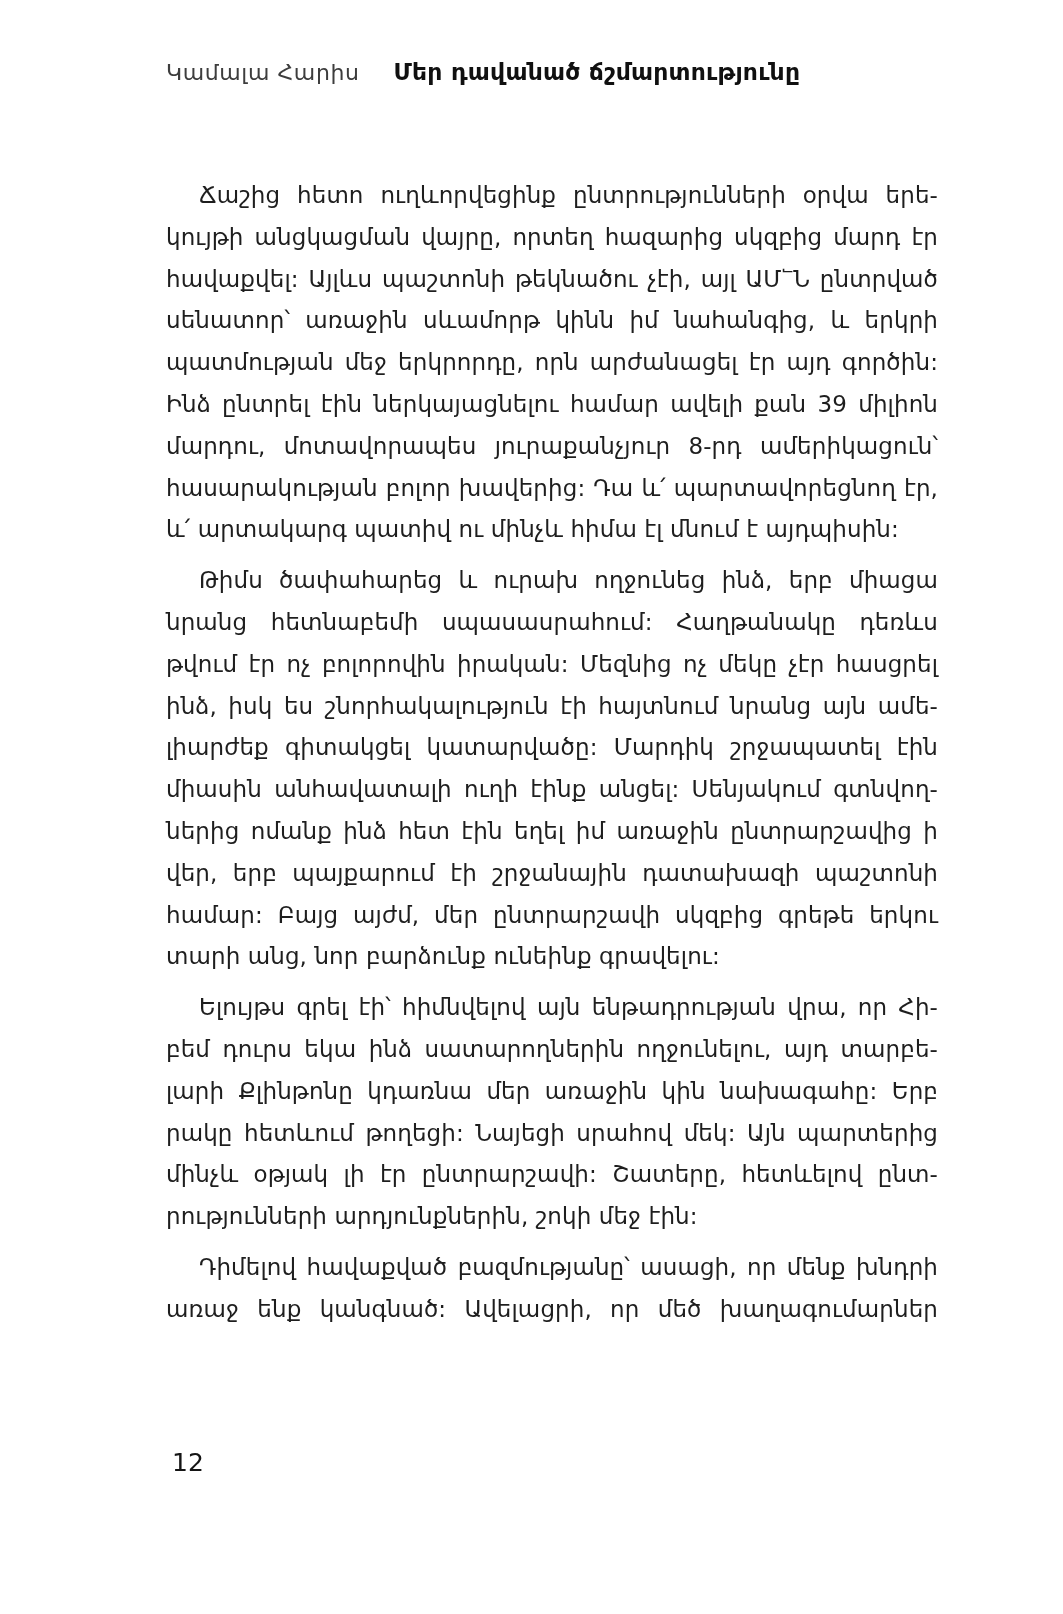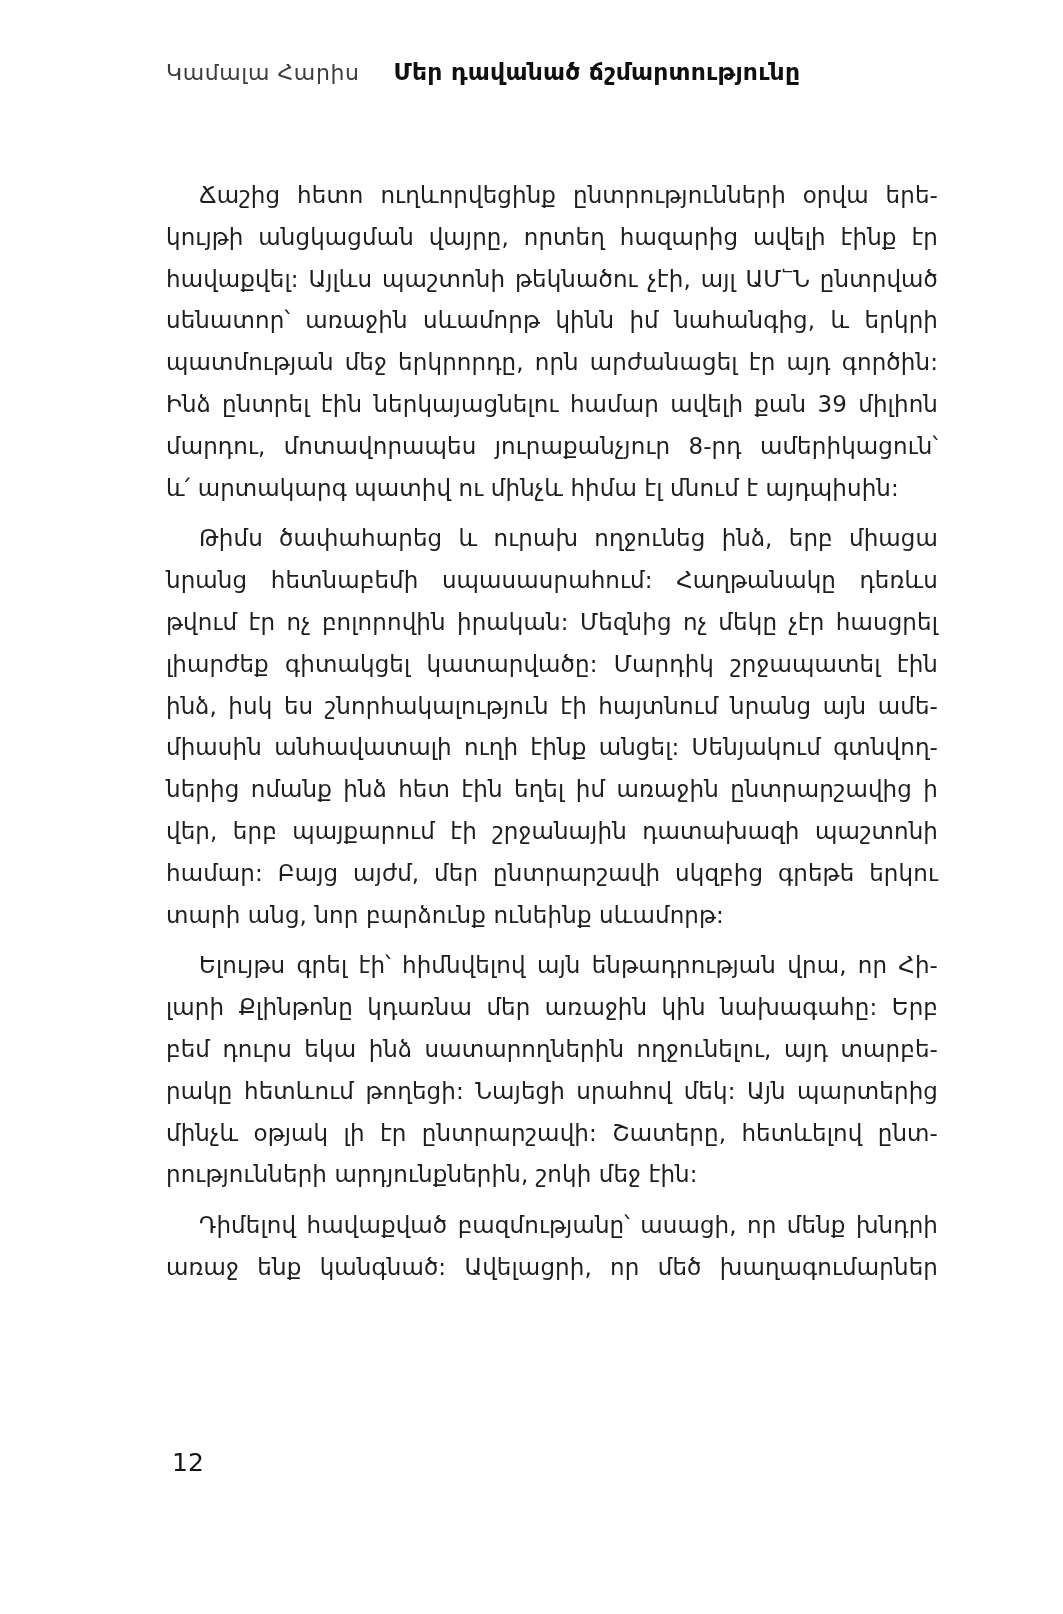--- a/index.html
+++ b/index.html
@@ -65,40 +65,41 @@
 </style>
 </head>
 <body>
 
 <div class="page">
   <div class="running-header">
     <span class="author-name">Կամալա Հարիս</span><span class="book-title">Մեր դավանած ճշմարտությունը</span>
   </div>
   <div class="body-text" id="body-text">
       <div class="line indent">Ճաշից հետո ուղևորվեցինք ընտրությունների օրվա երե-</div>
-      <div class="line">կույթի անցկացման վայրը, որտեղ հազարից ավելի էինք էր</div>
+      <div class="line">կույթի անցկացման վայրը, որտեղ հազարից սկզբից մարդ էր</div>
       <div class="line">հավաքվել: Այլևս պաշտոնի թեկնածու չէի, այլ ԱՄ՟Ն ընտրված</div>
       <div class="line">սենատոր՝ առաջին սևամորթ կինն իմ նահանգից, և երկրի</div>
       <div class="line">պատմության մեջ երկրորդը, որն արժանացել էր այդ գործին:</div>
       <div class="line">Ինձ ընտրել էին ներկայացնելու համար ավելի քան 39 միլիոն</div>
       <div class="line">մարդու, մոտավորապես յուրաքանչյուր 8-րդ ամերիկացուն՝</div>
+      <div class="line">հասարակության բոլոր խավերից: Դա և՛ պարտավորեցնող էր,</div>
       <div class="line lastline">և՛ արտակարգ պատիվ ու մինչև հիմա էլ մնում է այդպիսին:</div>
       <div class="line indent">Թիմս ծափահարեց և ուրախ ողջունեց ինձ, երբ միացա</div>
       <div class="line">նրանց հետնաբեմի սպասասրահում: Հաղթանակը դեռևս</div>
       <div class="line">թվում էր ոչ բոլորովին իրական: Մեզնից ոչ մեկը չէր հասցրել</div>
+      <div class="line">ինձ, իսկ ես շնորհակալություն էի հայտնում նրանց այն ամե-</div>
       <div class="line">լիարժեք գիտակցել կատարվածը: Մարդիկ շրջապատել էին</div>
-      <div class="line">ինձ, իսկ ես շնորհակալություն էի հայտնում նրանց այն ամե-</div>
       <div class="line">միասին անհավատալի ուղի էինք անցել: Սենյակում գտնվող-</div>
       <div class="line">ներից ոմանք ինձ հետ էին եղել իմ առաջին ընտրարշավից ի</div>
       <div class="line">վեր, երբ պայքարում էի շրջանային դատախազի պաշտոնի</div>
       <div class="line">համար: Բայց այժմ, մեր ընտրարշավի սկզբից գրեթե երկու</div>
-      <div class="line lastline">տարի անց, նոր բարձունք ունեինք սևամորթ:</div>
+      <div class="line lastline">տարի անց, նոր բարձունք ունեինք գրավելու:</div>
       <div class="line indent">Ելույթս գրել էի՝ հիմնվելով այն ենթադրության վրա, որ Հի-</div>
+      <div class="line">բեմ դուրս եկա ինձ սատարողներին ողջունելու, այդ տարբե-</div>
       <div class="line">լարի Քլինթոնը կդառնա մեր առաջին կին նախագահը: Երբ</div>
-      <div class="line">բեմ դուրս եկա ինձ սատարողներին ողջունելու, այդ տարբե-</div>
       <div class="line">րակը հետևում թողեցի: Նայեցի սրահով մեկ: Այն պարտերից</div>
       <div class="line">մինչև օթյակ լի էր ընտրարշավի: Շատերը, հետևելով ընտ-</div>
       <div class="line lastline">րությունների արդյունքներին, շոկի մեջ էին:</div>
       <div class="line indent">Դիմելով հավաքված բազմությանը՝ ասացի, որ մենք խնդրի</div>
       <div class="line">առաջ ենք կանգնած: Ավելացրի, որ մեծ խաղագումարներ</div>
     </div>
   <div class="page-number">12</div>
 </div>
 
 </body></html>

